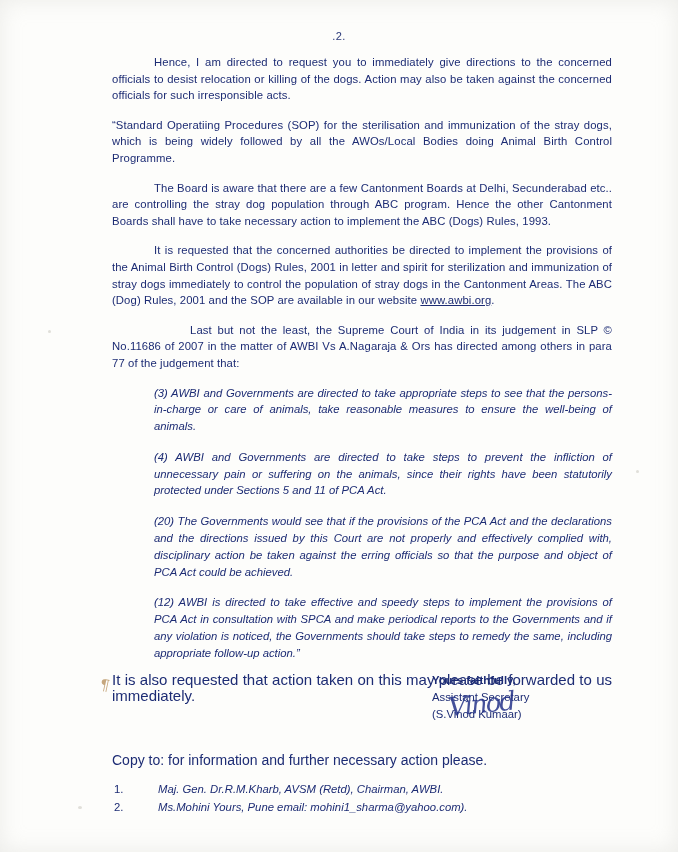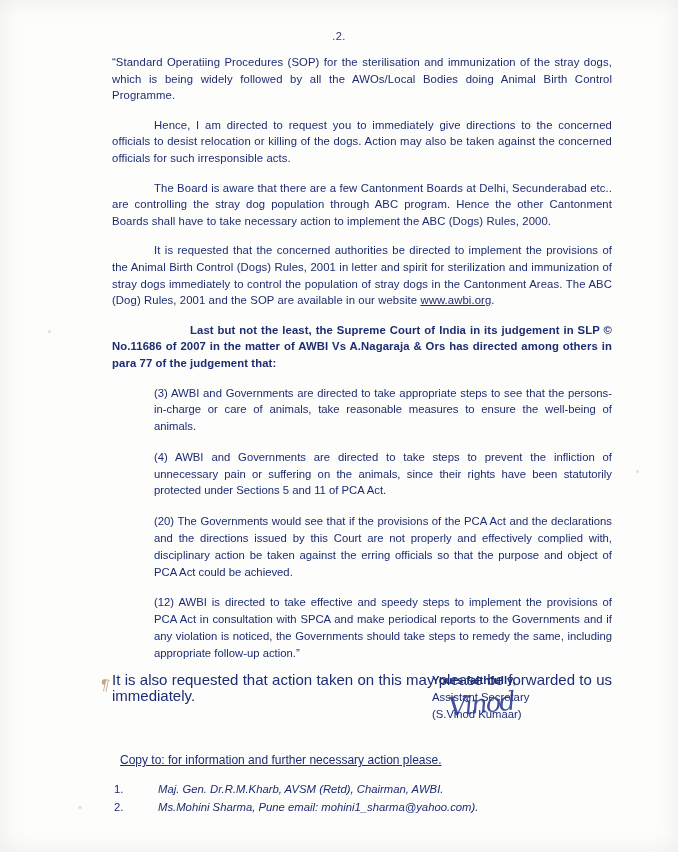--- a/index.html
+++ b/index.html
@@ -46,29 +46,29 @@
     line-height: 16.6px;
     text-align: justify;
     color: #1d2c74;
     letter-spacing: 0.1px;
   }
   p.para.indent {
     text-indent: 42px;
   }
   p.para.indent-wide {
     text-indent: 78px;
-    font-weight: bold;
   }
   .quoted {
     margin-left: 0;
   }
   .quote-block {
     margin: 0 0 14px 42px;
     font-size: 11.3px;
     line-height: 16.8px;
+    font-style: italic;
     text-align: justify;
     color: #1d2c74;
   }
   .quote-block:last-of-type {
     margin-bottom: 8px;
   }
   a.link, .link {
     color: #1d2c74;
     text-decoration: underline;
     margin-top: 32px;
@@ -103,27 +103,26 @@
     font-style: italic;
     font-size: 26px;
     transform: rotate(-6deg);
     opacity: 0.85;
     letter-spacing: -2px;
     white-space: nowrap;
     overflow: hidden;
   }
   .copy-to {
     position: absolute;
-    left: 120px;
+    left: 112px;
     top: 752px;
     width: 500px;
-    font-size: 12px;
+    font-size: 14px;
     line-height: 16.6px;
     color: #1d2c74;
-    text-decoration: underline;
   }
   .cc-list {
     position: absolute;
     left: 114px;
     top: 780px;
     width: 520px;
     font-size: 11.3px;
     line-height: 18px;
     color: #1d2c74;
   }
@@ -155,25 +154,25 @@
 </style>
 </head>
 <body>
 
 <div class="page">
 
   <div class="page-number">.2.</div>
 
   <div class="body-col">
 
+    <p class="para indent">Hence, I am directed to request you to immediately give directions to the concerned officials to desist relocation or killing of the dogs. Action may also be taken against the concerned officials for such irresponsible acts.</p>
+
     <p class="para quoted">“Standard Operatiing Procedures (SOP) for the sterilisation and immunization of the stray dogs, which is being widely followed by all the AWOs/Local Bodies doing Animal Birth Control Programme.</p>
 
-    <p class="para indent">Hence, I am directed to request you to immediately give directions to the concerned officials to desist relocation or killing of the dogs. Action may also be taken against the concerned officials for such irresponsible acts.</p>
-
-    <p class="para indent">The Board is aware that there are a few Cantonment Boards at Delhi, Secunderabad etc.. are controlling the stray dog population through ABC program. Hence the other Cantonment Boards shall have to take necessary action to implement the ABC (Dogs) Rules, 2000.</p>
+    <p class="para indent">The Board is aware that there are a few Cantonment Boards at Delhi, Secunderabad etc.. are controlling the stray dog population through ABC program. Hence the other Cantonment Boards shall have to take necessary action to implement the ABC (Dogs) Rules, 1993.</p>
 
     <p class="para indent"><span>It is requested that the concerned authorities be directed to implement the provisions of the Animal Birth Control (Dogs) Rules, 2001 in letter and spirit for sterilization and immunization of stray dogs immediately to control the population of stray dogs in the Cantonment Areas. The ABC (Dog) Rules, 2001 and the SOP are available in our website </span><span class="link">www.awbi.org</span><span>.</span></p>
 
     <p class="para indent-wide">Last but not the least, the Supreme Court of India in its judgement in SLP © No.11686 of 2007 in the matter of AWBI Vs A.Nagaraja &amp; Ors has directed among others in para 77 of the judgement that:</p>
 
     <div class="quote-block">(3) AWBI and Governments are directed to take appropriate steps to see that the persons-in-charge or care of animals, take reasonable measures to ensure the well-being of animals.</div>
     <div class="quote-block">(4) AWBI and Governments are directed to take steps to prevent the infliction of unnecessary pain or suffering on the animals, since their rights have been statutorily protected under Sections 5 and 11 of PCA Act.</div>
     <div class="quote-block">(20) The Governments would see that if the provisions of the PCA Act and the declarations and the directions issued by this Court are not properly and effectively complied with, disciplinary action be taken against the erring officials so that the purpose and object of PCA Act could be achieved.</div>
     <div class="quote-block">(12) AWBI is directed to take effective and speedy steps to implement the provisions of PCA Act in consultation with SPCA and make periodical reports to the Governments and if any violation is noticed, the Governments should take steps to remedy the same, including appropriate follow-up action.”</div>
 
@@ -192,21 +191,21 @@
 
   <div class="copy-to">Copy to: for information and further necessary action please.</div>
 
   <div class="cc-list">
     <div class="cc-row">
       <div class="cc-num">1.</div>
       <div class="cc-text">Maj. Gen. Dr.R.M.Kharb, AVSM (Retd), Chairman, AWBI.</div>
     </div>
     <div class="cc-row">
       <div class="cc-num">2.</div>
-      <div class="cc-text">Ms.Mohini Sharma, Pune email: mohini1_sharma@yahoo.com).</div>
+      <div class="cc-text">Ms.Mohini Yours, Pune email: mohini1_sharma@yahoo.com).</div>
     </div>
   </div>
 
   <div class="speck" style="left:48px; top:330px; width:3px; height:3px;"></div>
   <div class="speck" style="left:78px; top:806px; width:4px; height:3px;"></div>
   <div class="speck" style="left:636px; top:470px; width:3px; height:3px;"></div>
 
 </div>
 
 </body></html>

